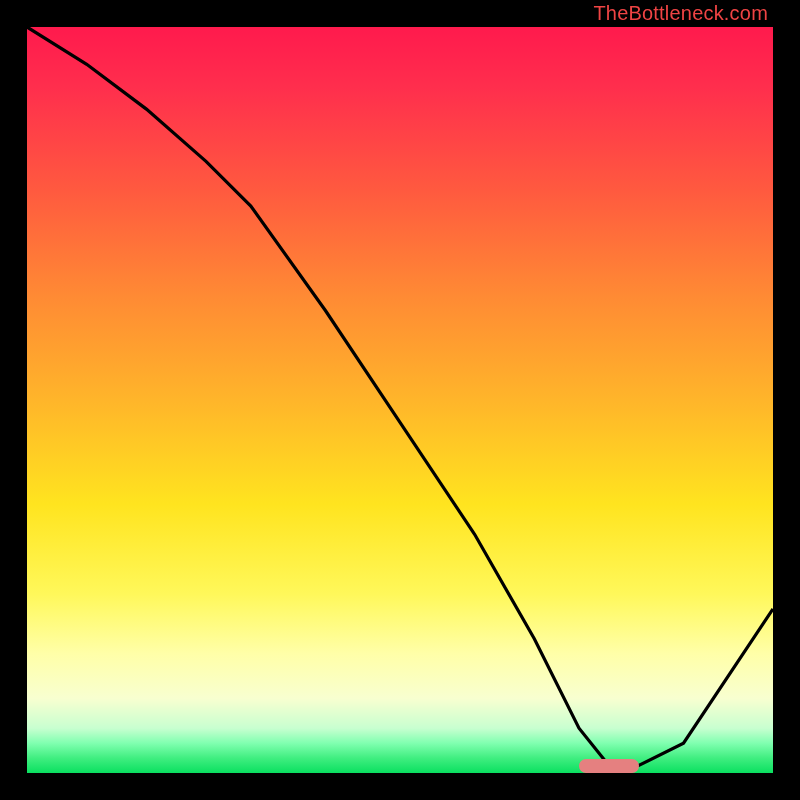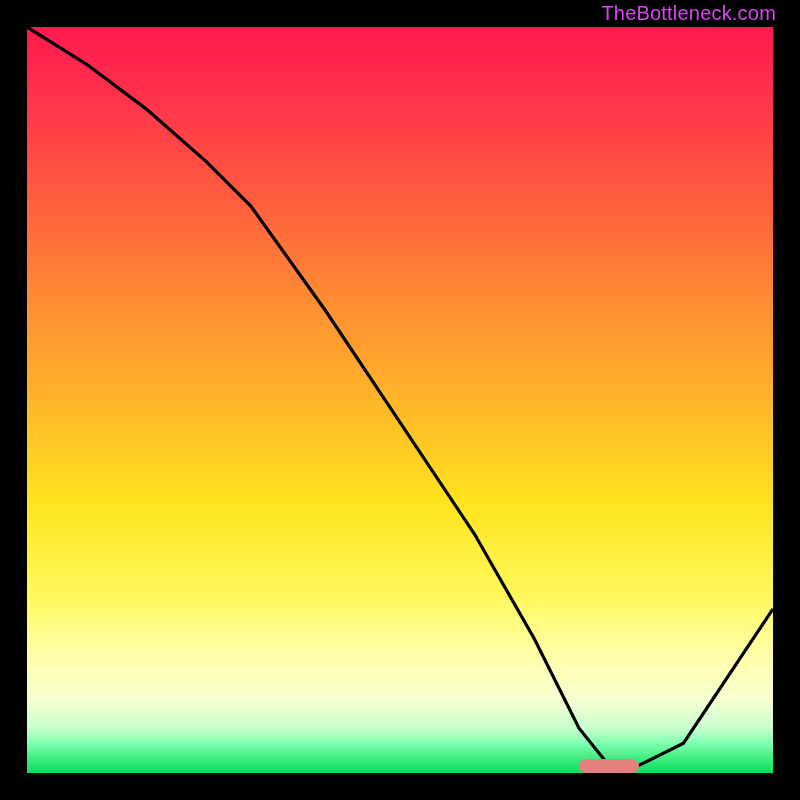--- a/index.html
+++ b/index.html
@@ -53,22 +53,22 @@
   }
   .marker {
     position: absolute;
     background: #e58080;
     border-radius: 999px;
     height: 14px;
   }
   .watermark {
     position: absolute;
     top: 2px;
-    right: 24px;
-    color: #d946ef;
+    right: 32px;
+    color: #ef4444;
     font-size: 20px;
     font-weight: 400;
     letter-spacing: 0.2px;
   }
 </style>
 </head>
 <body>
 
 <div class="watermark">TheBottleneck.com</div>
 

